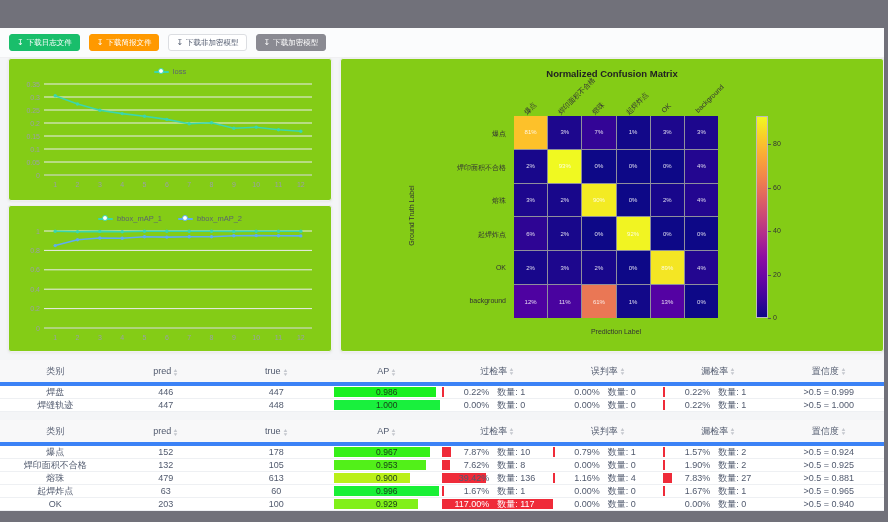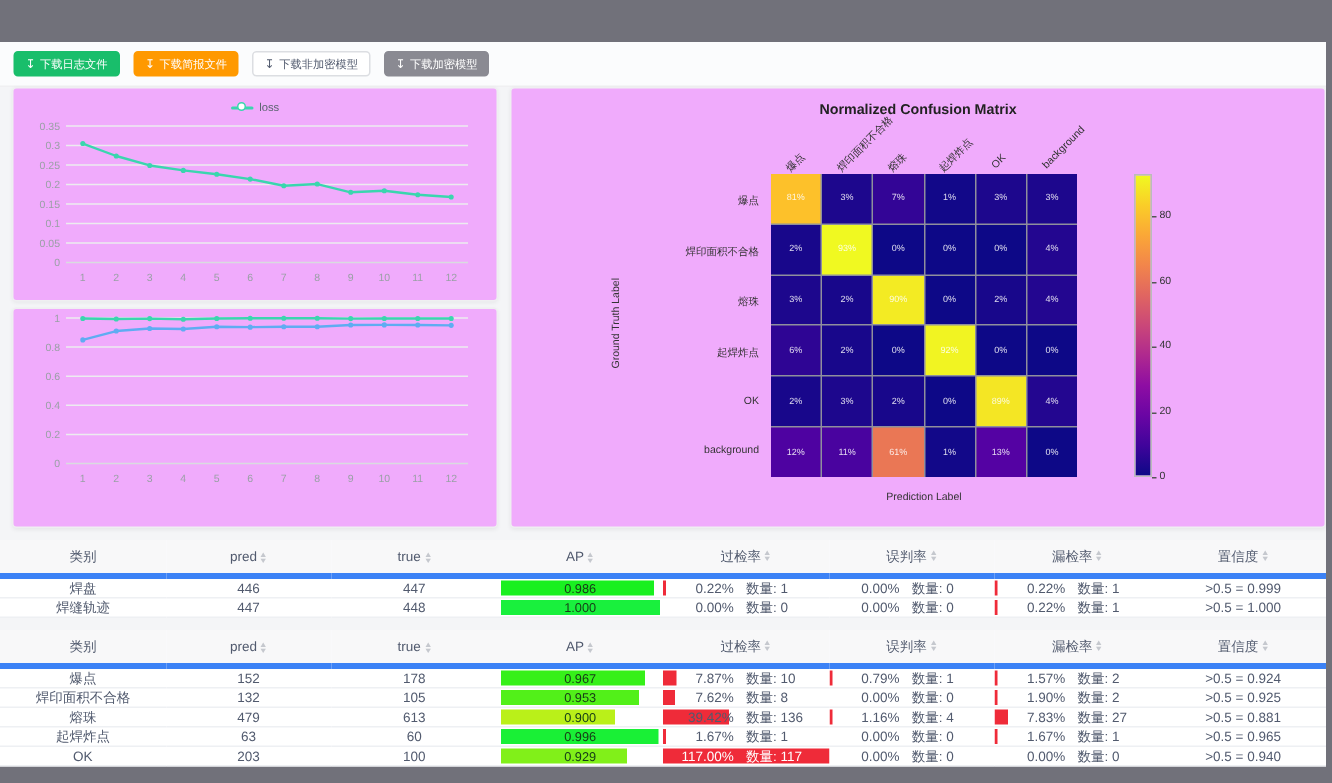--- a/index.html
+++ b/index.html
@@ -1,21 +1,21 @@
 <!DOCTYPE html>
 <html><head>
 <meta charset="utf-8">
 <style>
   html,body{margin:0;padding:0;}
   .frame{position:relative;width:888px;height:522px;background:#71717a;font-family:"Liberation Sans",sans-serif;overflow:hidden;}
   .page{position:absolute;left:0;top:28px;width:884px;height:469px;background:#f4f5f7;}
   .toolbar{position:absolute;left:0;top:0;width:100%;height:30px;background:#fbfcfd;display:flex;align-items:center;gap:9px;padding-left:9px;box-sizing:border-box;border-bottom:1px solid #f0f0f2;}
   .btn{height:17px;display:inline-flex;align-items:center;gap:3px;padding:0 7px;border-radius:3px;font-size:7.5px;border:1px solid transparent;cursor:pointer;white-space:nowrap;}
   .btn .dl{font-size:8px;line-height:8px;}
-  .card{position:absolute;background:#f0abfc;border:1px solid #efeff1;border-radius:3px;box-shadow:0 1px 3px rgba(0,0,0,.06);box-sizing:border-box;}
+  .card{position:absolute;background:#84cc16;border:1px solid #efeff1;border-radius:3px;box-shadow:0 1px 3px rgba(0,0,0,.06);box-sizing:border-box;}
   .card-loss{left:8px;top:30px;width:324px;height:143px;}
   .card-map{left:8px;top:177px;width:324px;height:147px;}
   .card-matrix{left:340px;top:30px;width:544px;height:294px;}
   .legend{display:flex;justify-content:center;align-items:center;gap:16px;padding-top:6px;height:13px;}
   .legend-item{display:flex;align-items:center;gap:4px;font-size:7.5px;color:#5b6470;cursor:pointer;}
   .lmark{position:relative;width:15px;height:7px;}
   .lmark .lline{position:absolute;left:0;top:2.5px;width:100%;height:2px;border-radius:1px;}
   .lmark .ldot{position:absolute;left:4px;top:0;width:4px;height:4px;border-radius:50%;background:#fff;border-width:1.5px;border-style:solid;}
   .chart{display:block;margin:0 auto;}
   .matrix-title{position:absolute;left:0;top:9px;width:100%;text-align:center;font-size:9.5px;font-weight:bold;color:#222;}
@@ -116,20 +116,36 @@
           <circle cx="173.2" cy="45.8" r="1.7" fill="#3ad6ae"></circle>
           <circle cx="195.5" cy="44.7" r="1.7" fill="#3ad6ae"></circle>
           <circle cx="217.8" cy="50.2" r="1.7" fill="#3ad6ae"></circle>
           <circle cx="240.2" cy="49.2" r="1.7" fill="#3ad6ae"></circle>
           <circle cx="262.5" cy="51.8" r="1.7" fill="#3ad6ae"></circle>
           <circle cx="284.8" cy="53.3" r="1.7" fill="#3ad6ae"></circle>
         </svg>
     </div>
 
     <div class="card card-map">
+      <div class="legend" id="legend-1">
+          <span class="legend-item">
+       <span class="lmark">
+         <span class="lline" style="background:#3ad6ae"></span>
+         <span class="ldot" style="border-color:#3ad6ae"></span>
+       </span>
+       <span>bbox_mAP_1</span>
+     </span>
+          <span class="legend-item">
+       <span class="lmark">
+         <span class="lline" style="background:#5facf2"></span>
+         <span class="ldot" style="border-color:#5facf2"></span>
+       </span>
+       <span>bbox_mAP_2</span>
+     </span>
+        </div>
       <svg class="chart" id="chart-1" width="308" height="118">
           <line x1="28" y1="103" x2="296" y2="103" stroke="#d9dbe0" stroke-width="1"></line>
           <text x="24" y="105.5" font-size="7" fill="#9aa0a6" text-anchor="end">0</text>
           <line x1="28" y1="83.60000000000001" x2="296" y2="83.60000000000001" stroke="#ececef" stroke-width="1"></line>
           <text x="24" y="86.10000000000001" font-size="7" fill="#9aa0a6" text-anchor="end">0.2</text>
           <line x1="28" y1="64.19999999999999" x2="296" y2="64.19999999999999" stroke="#ececef" stroke-width="1"></line>
           <text x="24" y="66.69999999999999" font-size="7" fill="#9aa0a6" text-anchor="end">0.4</text>
           <line x1="28" y1="44.800000000000004" x2="296" y2="44.800000000000004" stroke="#ececef" stroke-width="1"></line>
           <text x="24" y="47.300000000000004" font-size="7" fill="#9aa0a6" text-anchor="end">0.6</text>
           <line x1="28" y1="25.399999999999995" x2="296" y2="25.399999999999995" stroke="#ececef" stroke-width="1"></line>

